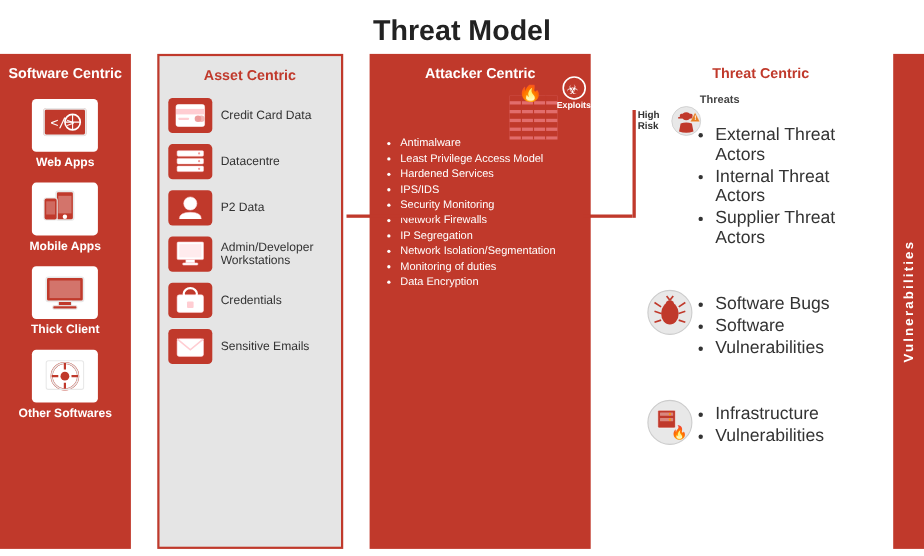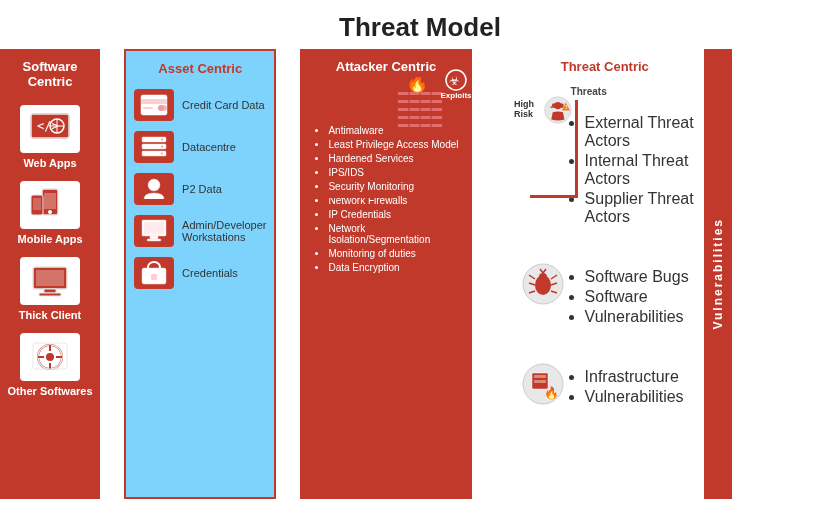--- a/index.html
+++ b/index.html
@@ -15,21 +15,21 @@
     .main-title {
       text-align: center;
       font-size: 26px;
       font-weight: bold;
       padding: 12px 0 6px;
       color: #222;
     }
 
     .columns {
       display: flex;
-      width: 732px;
+      width: 840px;
       height: 450px;
       position: relative;
       gap: 24px;
     }
 
     
     .col-software {
       width: 130px;
       background: #c0392b;
       display: flex;
@@ -68,21 +68,21 @@
     .software-item .label {
       font-size: 11px;
       font-weight: bold;
       text-align: center;
       color: #fff;
     }
 
     
     .col-asset {
       width: 185px;
-      background: #7dd3fc;
+      background: #e5e5e5;
       border: 2px solid #c0392b;
       position: relative;
       display: flex;
       flex-direction: column;
       align-items: flex-end;
       padding: 10px 8px;
     }
 
     .col-asset .col-header {
       color: #c0392b;
@@ -360,20 +360,29 @@
       <div class="asset-icon">
         <svg width="28" height="26" viewBox="0 0 28 26">
           <rect x="2" y="8" width="24" height="16" rx="2" fill="#fff" stroke="#ffcdd2" stroke-width="0.5"></rect>
           <rect x="8" y="2" width="12" height="10" rx="6" fill="none" stroke="#fff" stroke-width="2"></rect>
           <rect x="11" y="14" width="6" height="6" rx="1" fill="#ffcdd2"></rect>
         </svg>
       </div>
       <span class="asset-label">Credentials</span>
     </div>
 
+    <div class="asset-item">
+      <div class="asset-icon">
+        <svg width="28" height="22" viewBox="0 0 28 22">
+          <rect x="2" y="4" width="24" height="16" rx="2" fill="#fff" stroke="#ffcdd2" stroke-width="0.5"></rect>
+          <polyline points="2,4 14,14 26,4" fill="none" stroke="#ffcdd2" stroke-width="1.5"></polyline>
+        </svg>
+      </div>
+      <span class="asset-label">Sensitive Emails</span>
+    </div>
   </div>
 
   <div class="col-attacker" style="position:relative;">
     <div class="col-header">Attacker Centric</div>
 
     <div style="position:absolute; top:28px; right:30px; display:flex; flex-direction:column; align-items:center;">
       <svg width="44" height="50" viewBox="0 0 44 50">
 
         <rect x="0" y="10" width="44" height="40" fill="#e57373" opacity="0.9"></rect>
         <rect x="0" y="10" width="44" height="5" fill="#c0392b"></rect>
@@ -397,21 +406,21 @@
       </div>
     </div>
 
     <ul class="attacker-list">
       <li>Antimalware</li>
       <li>Least Privilege Access Model</li>
       <li>Hardened Services</li>
       <li>IPS/IDS</li>
       <li>Security Monitoring</li>
       <li>Network Firewalls</li>
-      <li>IP Credentials</li>
+      <li>IP Segregation</li>
       <li>Network Isolation/Segmentation</li>
       <li>Monitoring of duties</li>
       <li>Data Encryption</li>
     </ul>
   </div>
 
   <div class="col-threat">
     <div class="col-threat-inner">
       <div class="col-header">Threat Centric</div>
 

